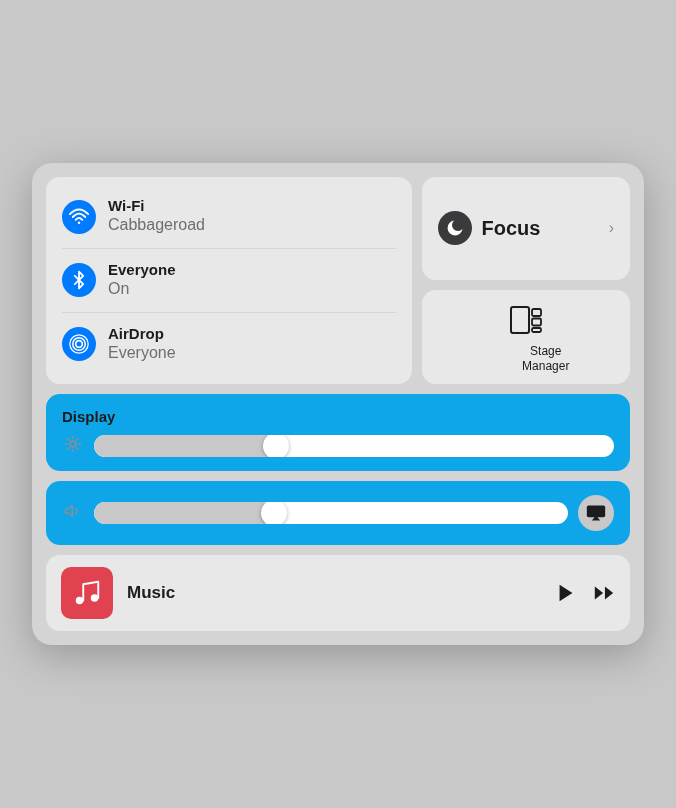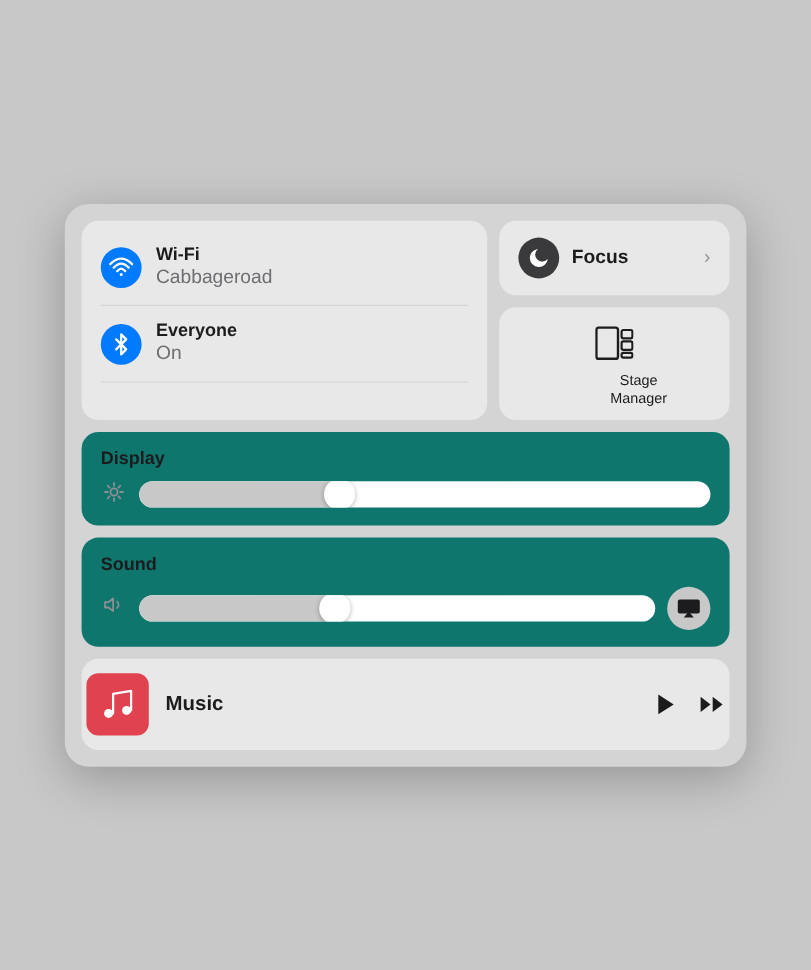--- a/index.html
+++ b/index.html
@@ -11,21 +11,21 @@
       justify-content: center;
       width: 676px;
       height: 808px;
       font-family: -apple-system, BlinkMacSystemFont, 'SF Pro Display', 'Helvetica Neue', sans-serif;
     }
 
     .control-center {
       background: #d4d4d4;
       border-radius: 20px;
       padding: 14px;
-      width: 568px;
+      width: 612px;
       display: flex;
       flex-direction: column;
       gap: 10px;
       box-shadow: 0 10px 40px rgba(0,0,0,0.25);
     }
 
     
     .top-row {
       display: flex;
       gap: 10px;
@@ -109,21 +109,21 @@
       height: 34px;
       border-radius: 50%;
       background: #3a3a3c;
       display: flex;
       align-items: center;
       justify-content: center;
       flex-shrink: 0;
     }
 
     .focus-label {
-      font-size: 16px;
+      font-size: 20px;
       font-weight: 600;
       color: #1c1c1e;
       flex: 1;
     }
 
     .chevron {
       color: #8e8e93;
       font-size: 16px;
     }
 
@@ -165,21 +165,21 @@
       font-size: 12px;
       font-weight: 500;
       color: #1c1c1e;
       text-align: center;
       line-height: 1.25;
       margin-left: 40px;
     }
 
     
     .section-panel {
-      background: #0f766e;
+      background: #0ea5e9;
       border-radius: 14px;
       padding: 14px 16px;
     }
 
     .section-title {
       font-size: 15px;
       font-weight: 600;
       color: #1c1c1e;
       margin-bottom: 10px;
     }
@@ -259,21 +259,21 @@
     .airplay-btn svg {
       width: 20px;
       height: 20px;
       fill: #1c1c1e;
     }
 
     
     .music-panel {
       background: #e8e8e8;
       border-radius: 14px;
-      padding: 12px 4px;
+      padding: 12px 15px;
       display: flex;
       align-items: center;
       gap: 14px;
     }
 
     .music-art {
       width: 52px;
       height: 52px;
       border-radius: 10px;
       background: #e0434f;
@@ -348,20 +348,33 @@
           </svg>
         </div>
         <div class="network-text">
           <span class="network-name">Everyone</span>
           <span class="network-sub">On</span>
         </div>
       </div>
 
       <div class="divider"></div>
 
+      <div class="network-item">
+        <div class="icon-circle">
+          <svg viewBox="0 0 24 24">
+            <circle cx="12" cy="12" r="4" stroke="white" stroke-width="2" fill="none"></circle>
+            <circle cx="12" cy="12" r="7.5" stroke="white" stroke-width="1.8" fill="none"></circle>
+            <circle cx="12" cy="12" r="11" stroke="white" stroke-width="1.5" fill="none"></circle>
+          </svg>
+        </div>
+        <div class="network-text">
+          <span class="network-name">AirDrop</span>
+          <span class="network-sub">Everyone</span>
+        </div>
+      </div>
     </div>
 
     <div class="right-panels">
 
       <div class="focus-panel">
         <div class="focus-icon-circle">
           <svg width="20" height="20" viewBox="0 0 24 24">
             <path d="M21 12.79A9 9 0 1111.21 3a7 7 0 109.79 9.79z" fill="white"></path>
           </svg>
         </div>
@@ -405,21 +418,20 @@
         </svg>
       </span>
       <div class="slider-track">
         <div class="slider-fill" style="width: 35%;"></div>
         <div class="slider-thumb brightness-thumb"></div>
       </div>
     </div>
   </div>
 
   <div class="section-panel">
-    <div class="section-title">Sound</div>
     <div class="sound-row-wrapper">
       <div class="slider-row" style="flex:1;">
         <span class="slider-icon">
           <svg width="18" height="18" viewBox="0 0 24 24" fill="none" stroke="#8e8e93" stroke-width="2" stroke-linecap="round" stroke-linejoin="round">
             <polygon points="11 5 6 9 2 9 2 15 6 15 11 19 11 5"></polygon>
             <path d="M15.54 8.46a5 5 0 010 7.07"></path>
           </svg>
         </span>
         <div class="slider-track">
           <div class="slider-fill" style="width: 38%;"></div>

